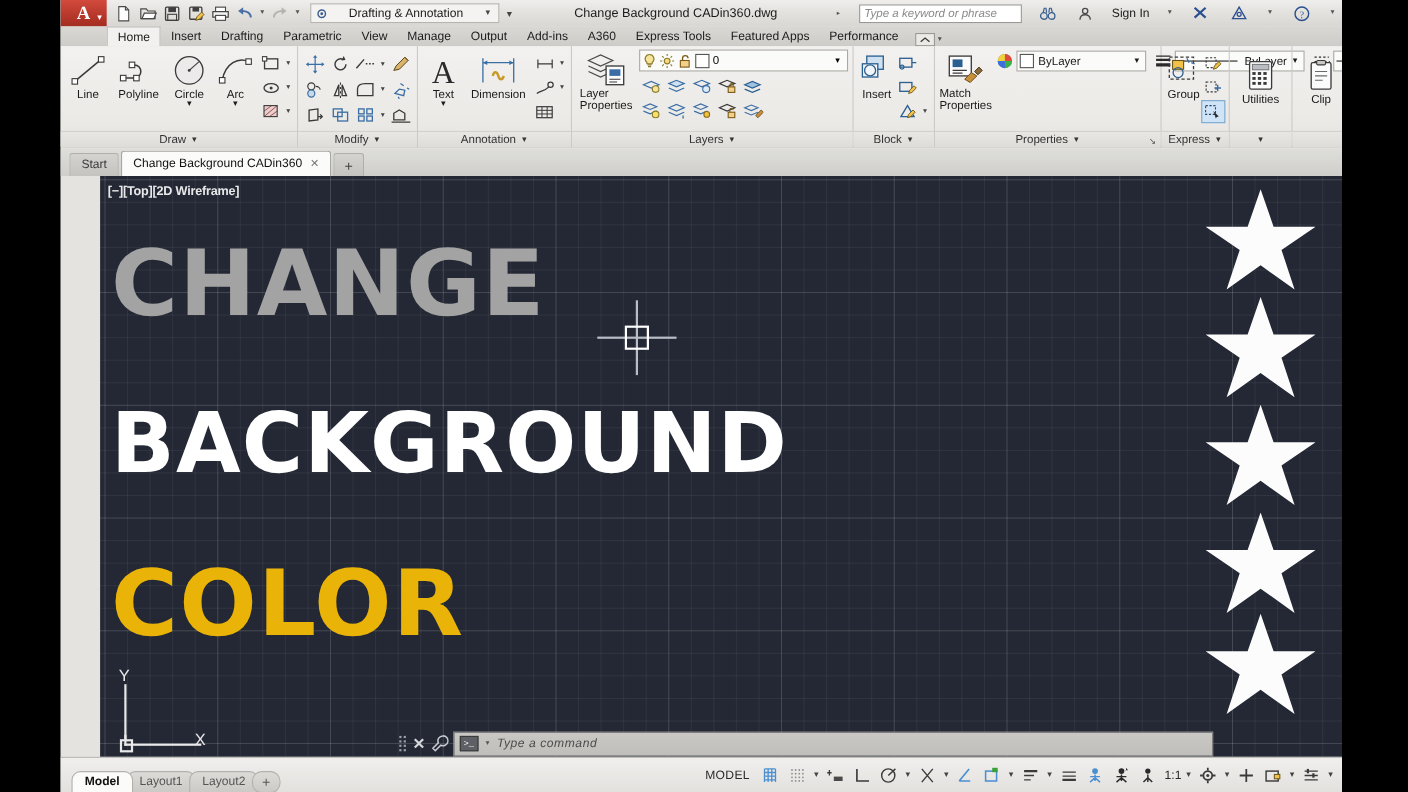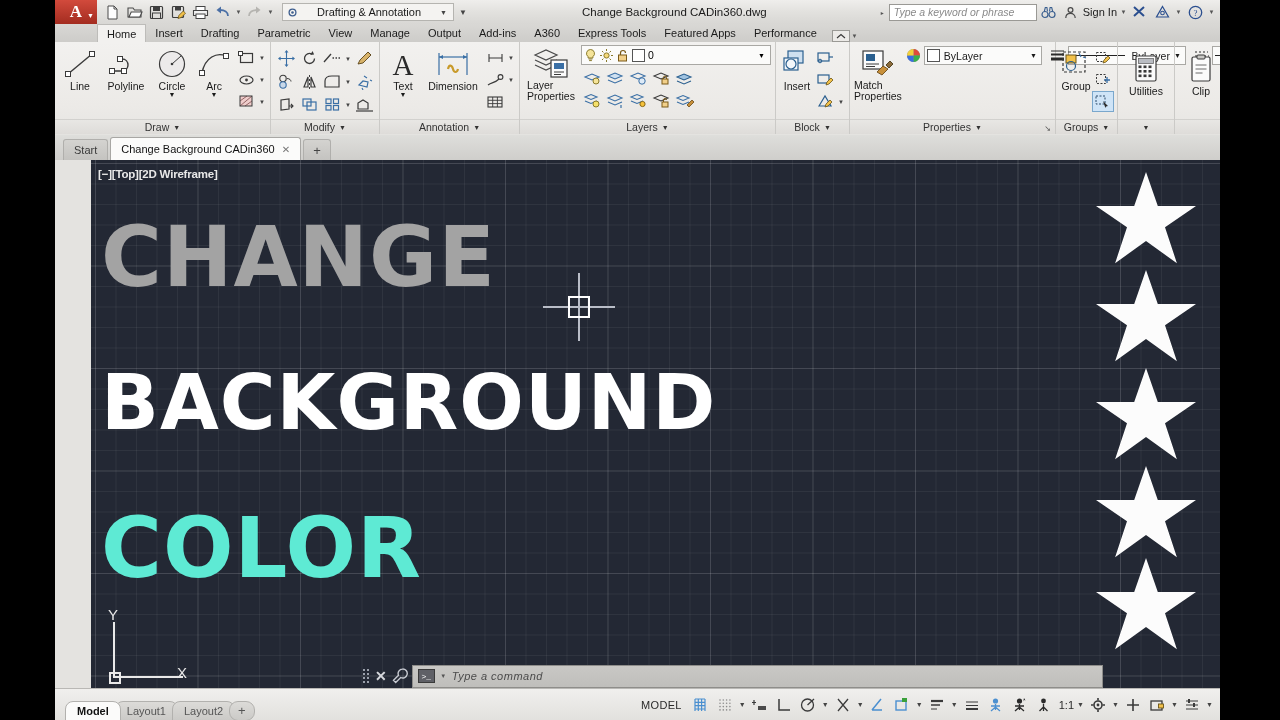--- a/index.html
+++ b/index.html
@@ -56,21 +56,21 @@
     font-size: 11px; color: #1a1a1a; text-align: center;
   }
   .wsbox .lbl { flex: 1; padding-left: 3px; }
   .wsbox .dd { font-size: 7px; color: #444; padding: 0 4px; }
   .qat-more { font-size: 8px; color: #444; padding: 0 4px; }
   .title-text {
     flex: 1; text-align: center;
     font-size: 11.5px; color: #1a1a1a;
     white-space: nowrap;
   }
-  .title-right { display: flex; align-items: center; gap: 2px; padding-right: 4px; }
+  .title-right { display: flex; align-items: center; gap: 14px; padding-right: 4px; }
   .searchbox {
     width: 148px; height: 17px;
     border: 1px solid #9a9995; background: #fff;
     font-size: 10.5px; color: #8a8a8a; font-style: italic;
     padding: 0 4px; display: flex; align-items: center;
   }
   .signin { font-size: 11px; color: #1a1a1a; white-space: nowrap; }
   .tr-icon { width: 20px; height: 20px; display:flex; align-items:center; justify-content:center; }
 
   
@@ -921,21 +921,21 @@
               <div class="sbtn sel">
                 <svg width="16" height="13" viewBox="0 0 16 13">
                     <rect x="1" y="1" width="9" height="8" fill="none" stroke="#2a4a6a" stroke-width="1" stroke-dasharray="2 1.5"></rect>
                     <path d="M8 6l5 5-2 .4-.6 1.6z" fill="#2a2a2a"></path>
                   </svg>
               </div>
             </div>
           </div>
         </div>
         <div class="panel-title">
-          <span>Groups</span>
+          <span>Express</span>
           <span class="pt-caret">▼</span>
         </div>
       </div>
 
       <div class="panel" style="width:58px;">
         <div class="panel-body" style="justify-content:center;padding-top:8px;">
           <div class="bigbtn" style="width:48px;">
             <div class="ic">
               <svg width="26" height="30" viewBox="0 0 26 30">
                   <rect x="3" y="2" width="20" height="25" rx="1.5" fill="#fbfbfb" stroke="#3a3a3a" stroke-width="1.2"></rect>
@@ -989,21 +989,21 @@
       <div class="ftab newtab">+</div>
     </div>
 
     <div class="canvas" style="background-color: rgb(35, 40, 52); margin-left: 36px;">
       <div class="grid"></div>
 
       <div class="vp-label">[−][Top][2D Wireframe]</div>
 
       <div class="bigtext" id="line1" style="color: #a3a3a3;">CHANGE</div>
       <div class="bigtext" id="line2" style="color: rgb(255, 255, 255);">BACKGROUND</div>
-      <div class="bigtext" id="line3" style="color: #5eead4;">COLOR</div>
+      <div class="bigtext" id="line3" style="color: #eab308;">COLOR</div>
 
       <div class="star" style="left: 1005px; top: 12px; background: rgb(252, 252, 252);"></div>
       <div class="star" style="left: 1005px; top: 110px; background: rgb(252, 252, 252);"></div>
       <div class="star" style="left: 1005px; top: 208px; background: rgb(252, 252, 252);"></div>
       <div class="star" style="left: 1005px; top: 306px; background: rgb(252, 252, 252);"></div>
       <div class="star" style="left: 1005px; top: 398px; background: rgb(252, 252, 252);"></div>
 
       <div class="crosshair" style="left:452px; top:113px;">
         <div class="hl"></div>
         <div class="vl"></div>

